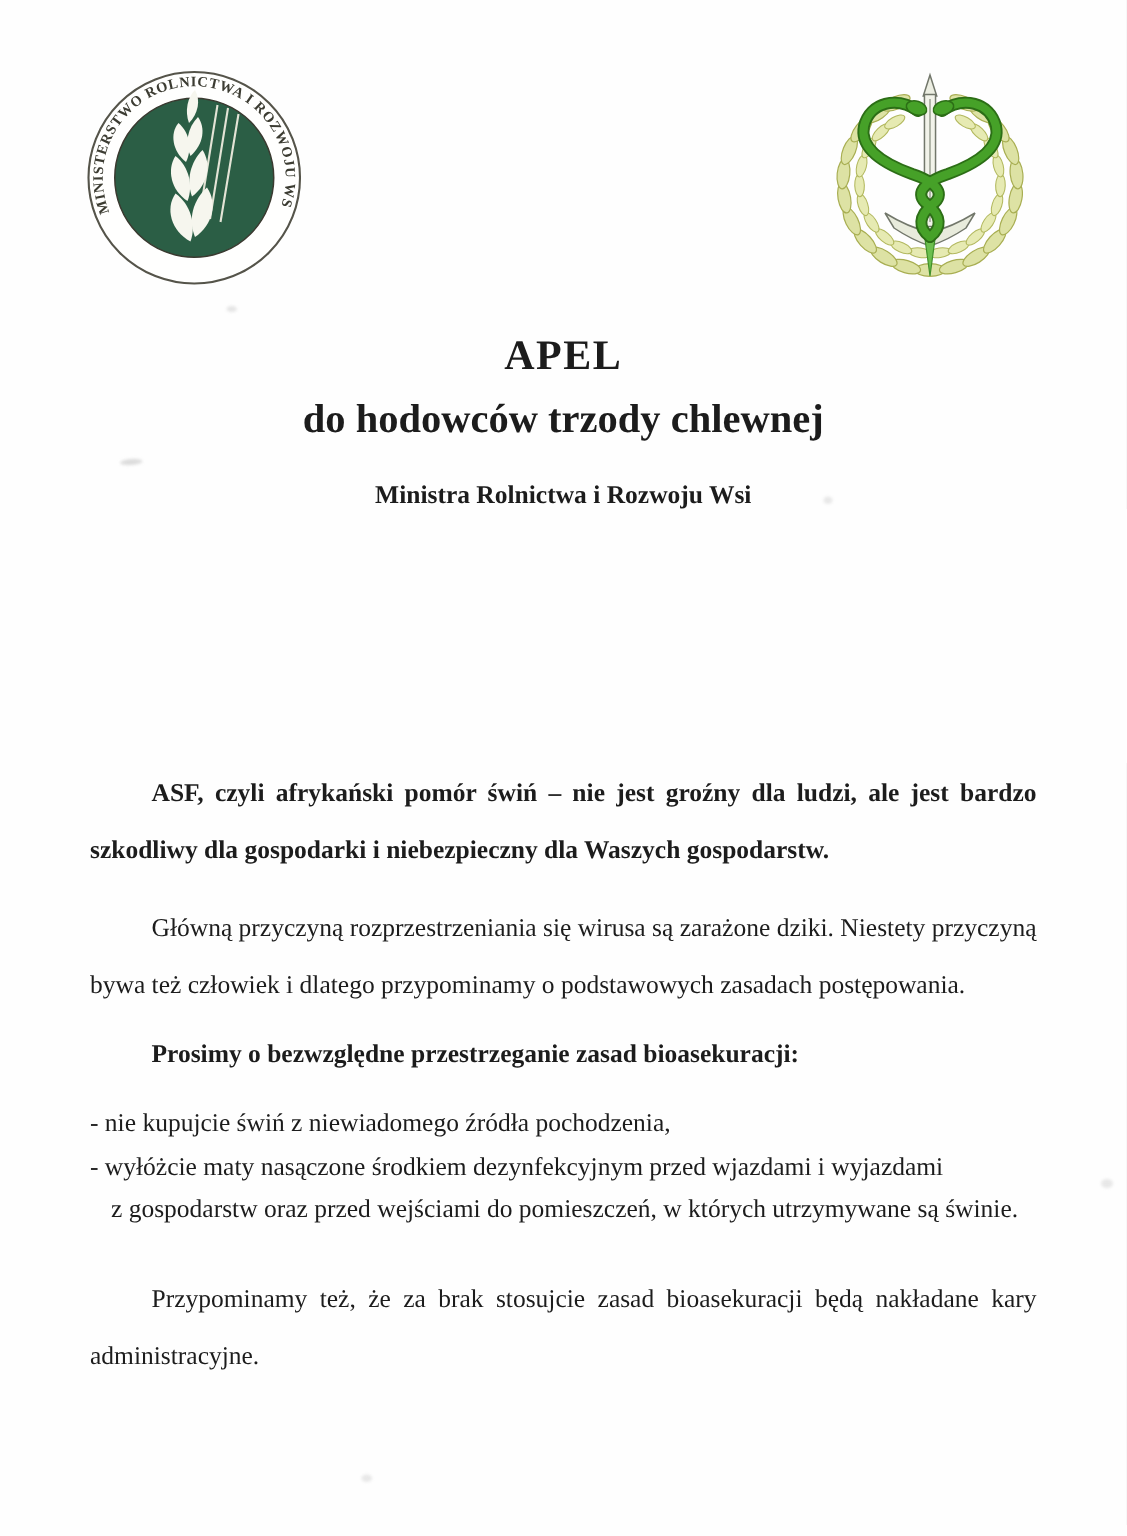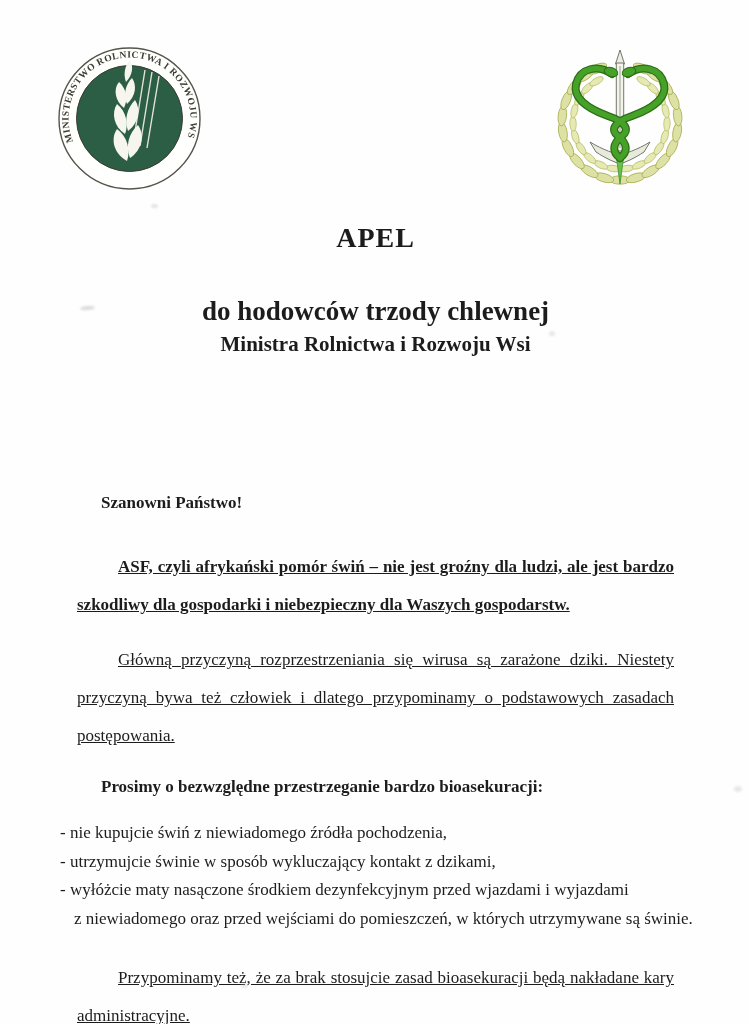--- a/index.html
+++ b/index.html
@@ -15,30 +15,30 @@
   
   .logo-ministry{position:absolute;left:57px;top:46px;width:145px;height:145px;}
   .logo-vet{position:absolute;left:538px;top:42px;width:164px;height:148px;}
   .ring-text{
     font-family:"Liberation Serif","DejaVu Serif",serif;
     font-size:9.6px;letter-spacing:.55px;fill:#3c3c32;font-weight:bold;
   }
   
   .center-line{position:absolute;left:0;width:751px;text-align:center;}
   .t-apel{top:222px;font-size:28px;font-weight:bold;letter-spacing:1px;}
-  .t-sub{top:264px;font-size:27px;font-weight:bold;margin-top:32px;}
-  .i-1{top:332px;font-size:21px;font-weight:bold;}
+  .t-sub{top:264px;font-size:27px;font-weight:bold;}
+  .i-1{top:320px;font-size:17px;font-weight:bold;}
   .i-oraz{top:371px;font-size:17px;font-weight:bold;}
   .i-2{top:395px;font-size:21px;font-weight:bold;}
   
   .doc-body{
     position:absolute;left:60px;top:484px;width:631px;
     font-size:17px;line-height:38px;
   }
-  .para{margin:17px;text-align:justify;text-indent:41px;text-decoration:underline;}
+  .para{margin:0;text-align:justify;text-indent:41px;}
   .bold{font-weight:bold;}
   .salutation{margin:0;text-indent:41px;font-weight:bold;}
   .p-asf{margin-top:26px;}
   .p-cause{margin-top:14px;}
   .rules-heading{margin-top:12px;line-height:30px;text-indent:41px;font-weight:bold;}
   .rules{line-height:28.5px;}
   .rule-line{white-space:nowrap;}
   .rule-line.cont{padding-left:14px;}
   .p-penalty{margin-top:26px;}
   
@@ -145,29 +145,27 @@
       <ellipse cx="91" cy="30" rx="7" ry="4.5" transform="rotate(-18 91 30)" fill="#46a128" stroke="#2c6e16" stroke-width="1"></ellipse>
     </g>
   </svg>
 
   <div class="center-line t-apel">APEL</div>
   <div class="center-line t-sub">do hodowców trzody chlewnej</div>
 
   <div class="center-line i-1">Ministra Rolnictwa i Rozwoju Wsi</div>
 
   <div class="doc-body">
-    <p class="salutation">Szanowni Państwo!</p>
     <p class="para bold p-asf">ASF, czyli afrykański pomór świń – nie jest groźny dla ludzi, ale jest bardzo szkodliwy dla gospodarki i niebezpieczny dla Waszych gospodarstw.</p>
     <p class="para p-cause">Główną przyczyną rozprzestrzeniania się wirusa są zarażone dziki. Niestety przyczyną bywa też człowiek i dlatego przypominamy o podstawowych zasadach postępowania.</p>
-    <p class="rules-heading">Prosimy o bezwzględne przestrzeganie bardzo bioasekuracji:</p>
+    <p class="rules-heading">Prosimy o bezwzględne przestrzeganie zasad bioasekuracji:</p>
     <div class="rules">
       <div class="rule-line">- nie kupujcie świń z niewiadomego źródła pochodzenia,</div>
-      <div class="rule-line">- utrzymujcie świnie w sposób wykluczający kontakt z dzikami,</div>
       <div class="rule-line">- wyłóżcie maty nasączone środkiem dezynfekcyjnym przed wjazdami i wyjazdami</div>
-      <div class="rule-line cont">z niewiadomego oraz przed wejściami do pomieszczeń, w których utrzymywane są świnie.</div>
+      <div class="rule-line cont">z gospodarstw oraz przed wejściami do pomieszczeń, w których utrzymywane są świnie.</div>
     </div>
     <p class="para p-penalty">Przypominamy też, że za brak stosujcie zasad bioasekuracji będą nakładane kary administracyjne.</p>
   </div>
 
   <div class="speck speck-dash"></div>
   <div class="speck speck-dot1"></div>
   <div class="speck speck-dot2"></div>
   <div class="speck speck-dot3"></div>
   <div class="speck speck-dot4"></div>
 

